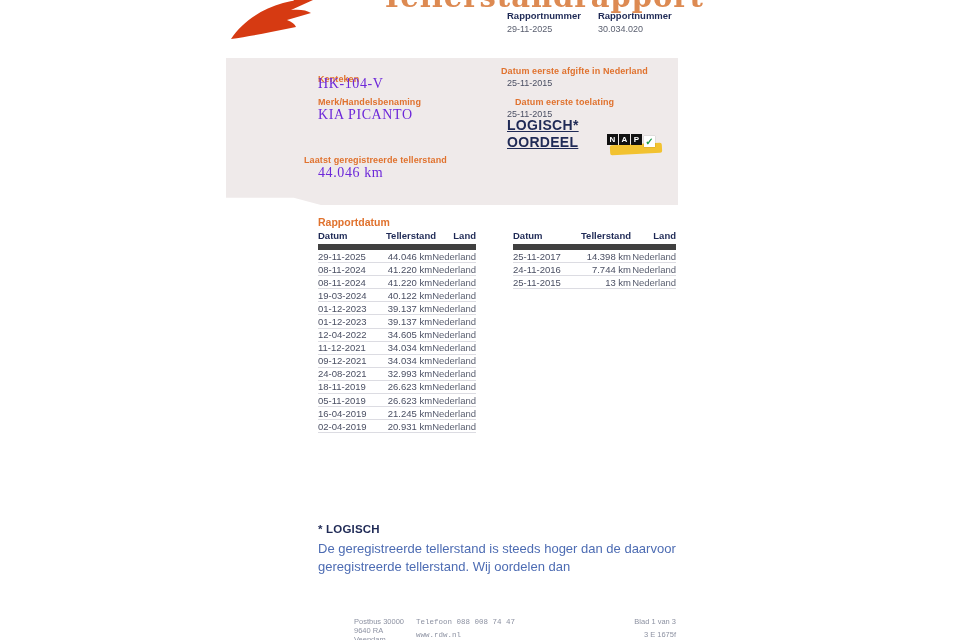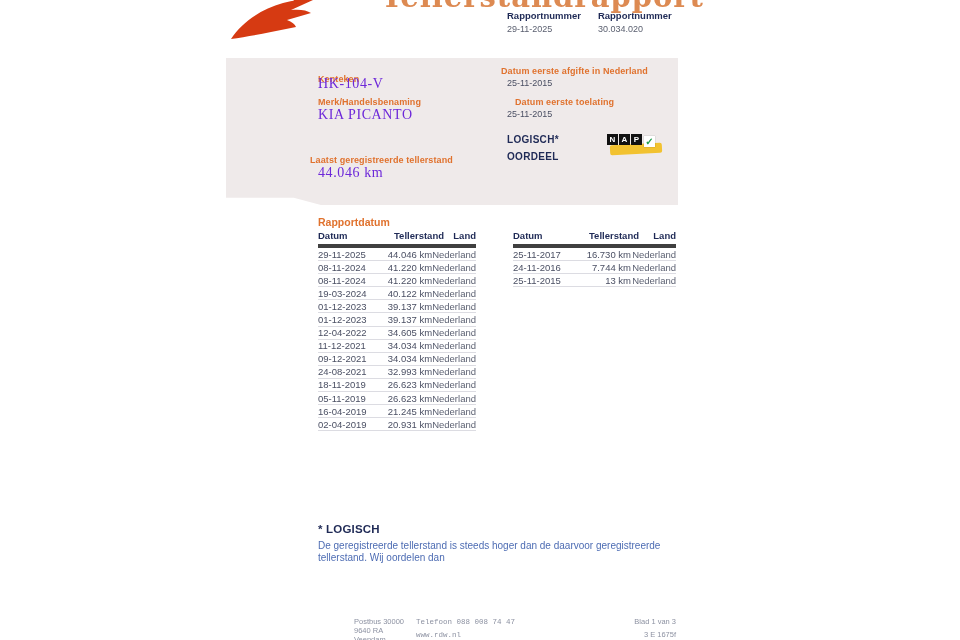--- a/index.html
+++ b/index.html
@@ -32,22 +32,22 @@
     background:#efeaea;
     clip-path: polygon(0 0, 100% 0, 100% 100%, 21% 100%, 15% 95%, 0 95%);
   }
   .olabel { position:absolute; font-size:9px; font-weight:bold; color:#e0722e; letter-spacing:.1px; }
   .serif-value {
     position:absolute; font-family:"Liberation Serif", serif;
     font-size:14px; color:#6d28d9; letter-spacing:.6px;
   }
   .small-value { position:absolute; font-size:9px; color:#4a4f63; }
   .oordeel {
-    position:absolute; left:281px; top:73px;
-    font-size:10px; font-weight:bold; color:#1f2a56; line-height:17px; letter-spacing:.3px;
+    position:absolute; left:281px; top:59px;
+    font-size:14px; font-weight:bold; color:#1f2a56; line-height:17px; letter-spacing:.3px;text-decoration:underline;
   }
   
   .nap { position:absolute; left:381px; top:76px; width:60px; height:24px; }
   .nap-yellow {
     position:absolute; left:3px; top:10px; width:52px; height:10px;
     background:#f2c230; border-radius:2px; transform:rotate(-3deg);
   }
   .nap-letters { position:absolute; left:0; top:0; display:flex; gap:1px; }
   .nap-letter {
     width:11px; height:11px; background:#111111; color:#ffffff;
@@ -61,35 +61,35 @@
   }
 
   
   .tellerstanden-title { position:absolute; left:318px; top:216px; font-size:10.5px; font-weight:bold; color:#e0722e; }
   .tables { position:absolute; left:318px; top:230px; width:358px; display:flex; justify-content:space-between; }
   .ttable { }
   .ttable.left { width:158px; }
   .ttable.right { width:163px; }
   .thead {
     display:flex; font-size:9.5px; font-weight:bold; color:#1f2a56;
-    padding-bottom:3px; border-bottom:4px solid #404040;gap:8px;
+    padding-bottom:3px; border-bottom:6px solid #404040;
   }
   .trow {
     display:flex; align-items:center; height:12.1px;
     border-bottom:1px solid #dcdce2; font-size:9.5px; color:#4a4f63;
   }
   .c1 { width:62px; text-align:left; }
   .c2 { width:56px; text-align:right; }
   .c3 { flex:1; text-align:right; color:#5c6172; }
   .thead .c3 { color:#1f2a56; }
 
   
   .note { position:absolute; left:318px; top:523px; width:372px; }
   .note-title { font-size:11.5px; font-weight:bold; color:#1f2a56; letter-spacing:.2px; }
-  .note-body { margin-top:5px; font-size:10px; color:#4d6cb3; line-height:12px; }
+  .note-body { margin-top:5px; font-size:13px; color:#4d6cb3; line-height:18px; }
   .note-line { display:block; }
 
   
   .footer { position:absolute; left:318px; top:615px; width:358px; font-size:7.5px; color:#8d92a2; }
   .footer-row { display:flex; height:13px; align-items:center; }
   .f1 { width:62px;padding-left:36px; }
   .f2 { flex:1;font-family:Liberation Mono, monospace; }
   .f3 { text-align:right; }
 </style>
 </head>
@@ -121,21 +121,21 @@
     <div class="olabel" style="left:92px; top:16px;">Kenteken</div>
     <div class="serif-value" style="left:92px; top:18px;">HK-104-V</div>
     <div class="olabel" style="left:92px; top:39px;">Merk/Handelsbenaming</div>
     <div class="serif-value" style="left:92px; top:49px;">KIA PICANTO</div>
 
     <div class="olabel" style="left:275px; top:8px;">Datum eerste afgifte in Nederland</div>
     <div class="small-value" style="left:281px; top:20px;">25-11-2015</div>
     <div class="olabel" style="left:281px; top:39px;padding-left:8px;">Datum eerste toelating</div>
     <div class="small-value" style="left:281px; top:51px;">25-11-2015</div>
 
-    <div class="olabel" style="left:84px; top:97px;">Laatst geregistreerde tellerstand</div>
+    <div class="olabel" style="left:78px; top:97px;">Laatst geregistreerde tellerstand</div>
     <div class="serif-value" style="left:92px; top:107px;">44.046 km</div>
 
     <div class="oordeel">
       <div>LOGISCH*</div>
       <div>OORDEEL</div>
     </div>
 
     <div class="nap">
       <div class="nap-yellow"></div>
       <div class="nap-letters">
@@ -231,21 +231,21 @@
     </div>
     <div class="ttable right">
       <div class="thead">
         <span class="c1">Datum</span>
         <span class="c2">Tellerstand</span>
         <span class="c3">Land</span>
       </div>
       <div class="tbody">
           <div class="trow">
             <span class="c1">25-11-2017</span>
-            <span class="c2">16.730 km</span>
+            <span class="c2">14.398 km</span>
             <span class="c3">Nederland</span>
           </div>
           <div class="trow">
             <span class="c1">24-11-2016</span>
             <span class="c2">7.744 km</span>
             <span class="c3">Nederland</span>
           </div>
           <div class="trow">
             <span class="c1">25-11-2015</span>
             <span class="c2">13 km</span>

